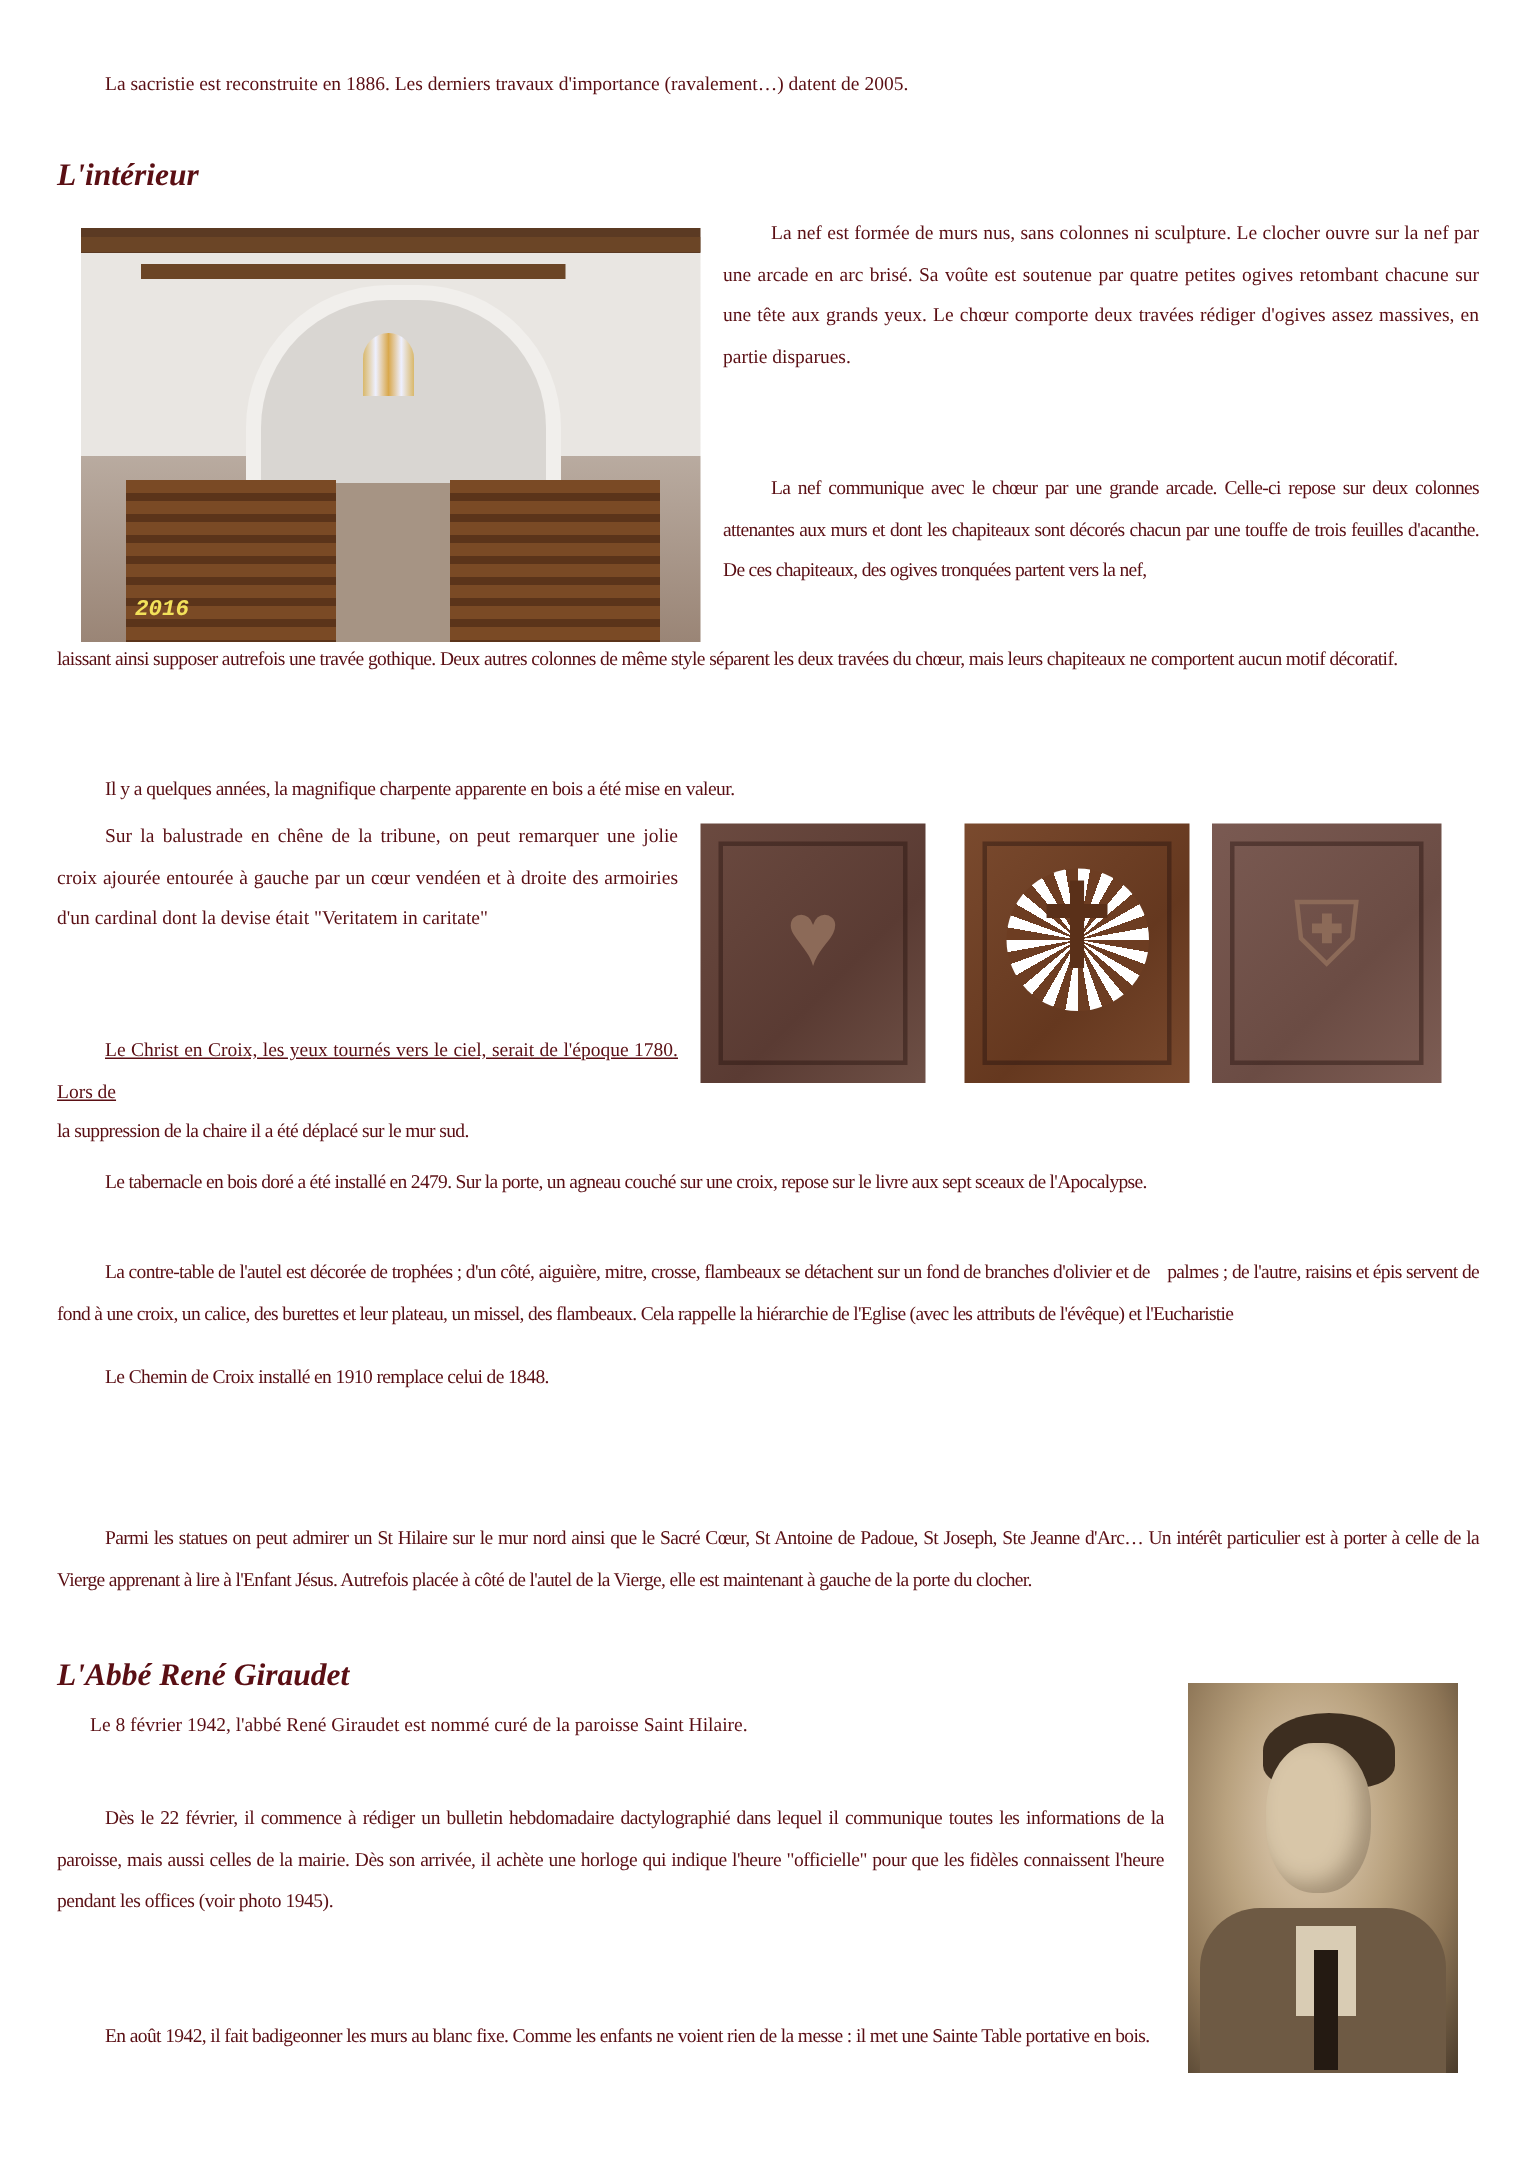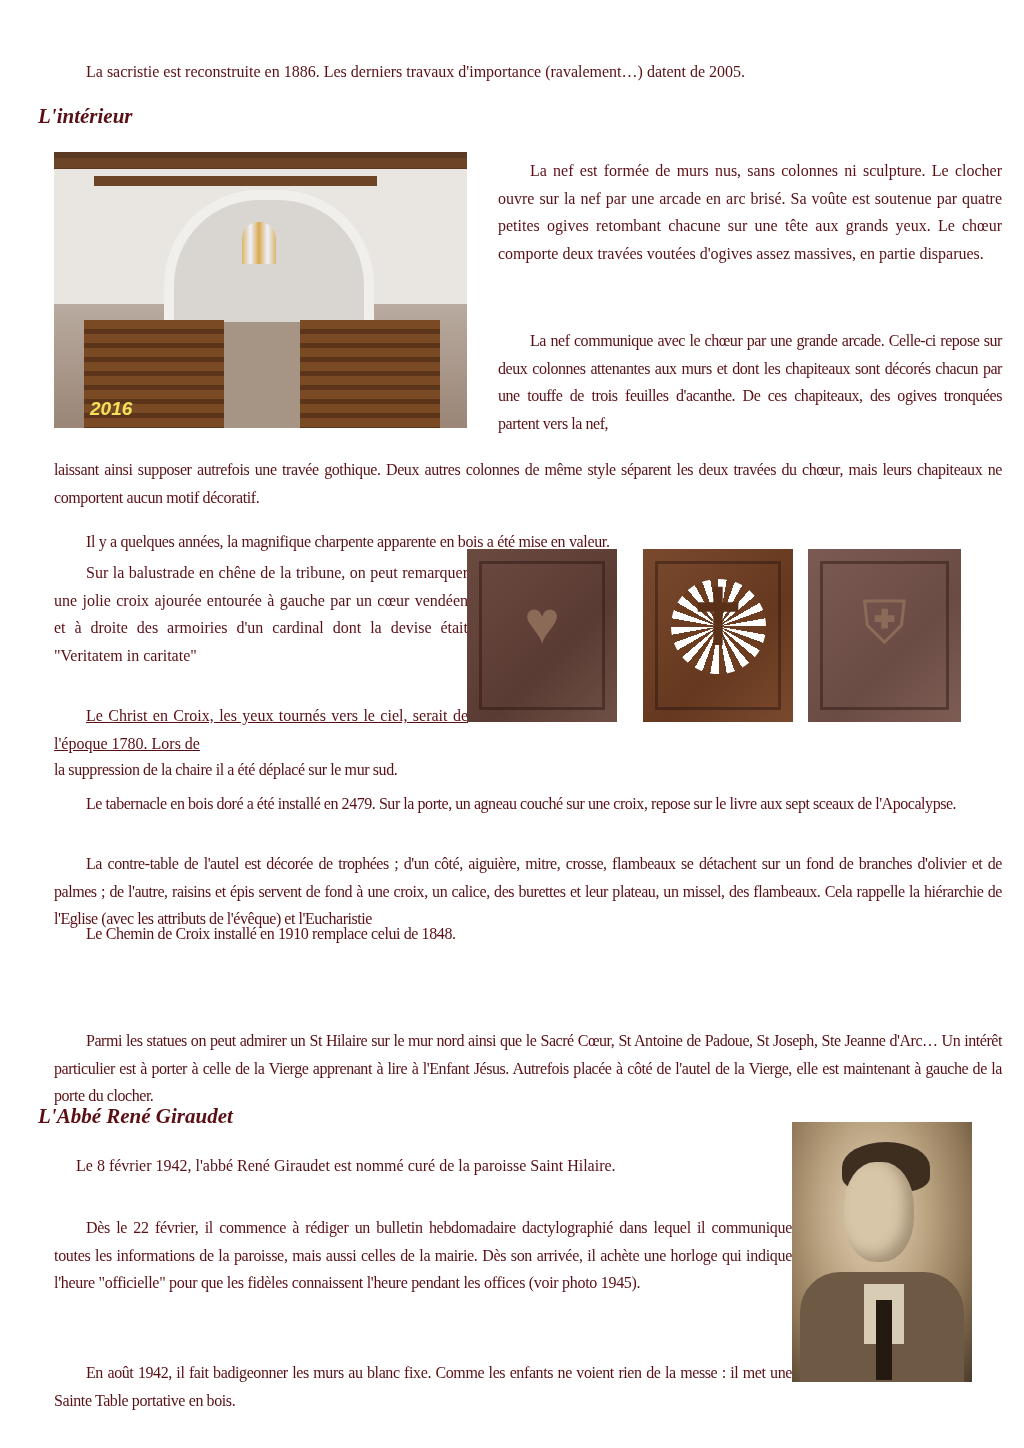--- a/index.html
+++ b/index.html
@@ -1,36 +1,36 @@
 <!DOCTYPE html>
 <html><head>
 <meta charset="utf-8">
 <style>
   html,body{margin:0;padding:0;background:#ffffff;}
   body{width:1024px;height:1448px;position:relative;overflow:hidden;
        font-family:"Liberation Serif","DejaVu Serif",serif;color:#5a0f14;}
-  .p{position:absolute;font-size:16px;line-height:27.5px;text-align:justify;margin:16px;}
+  .p{position:absolute;font-size:13px;line-height:27.5px;text-align:justify;margin:0;}
   .ind{text-indent:32px;}
   .h{position:absolute;font-size:21px;font-weight:bold;font-style:italic;margin:0;}
   .photo{position:absolute;overflow:hidden;}
   
   #church{left:54px;top:152px;width:413px;height:276px;
     background:linear-gradient(180deg,#5b3a23 0 6%,#e9e6e2 6% 55%,#b9aba0 55%,#9a8576 100%);}
   #church .beam{position:absolute;left:0;right:0;height:10px;background:#6b4526;}
   #church .arch{position:absolute;left:110px;top:38px;width:190px;height:150px;
     border:10px solid #f1efec;border-bottom:none;border-radius:95px 95px 0 0;background:#d9d6d2;}
   #church .window{position:absolute;left:188px;top:70px;width:34px;height:42px;
     background:linear-gradient(90deg,#d9b86a,#eef0ff,#d9a84c,#eef0ff,#d9b86a);border-radius:17px 17px 0 0;}
   #church .aisle{position:absolute;left:168px;top:170px;width:80px;height:106px;background:#a69484;}
   #church .pewsL{position:absolute;left:30px;top:168px;width:140px;height:108px;
     background:repeating-linear-gradient(180deg,#7a4a25 0 9px,#5b341a 9px 14px);}
   #church .pewsR{position:absolute;left:246px;top:168px;width:140px;height:108px;
     background:repeating-linear-gradient(180deg,#7a4a25 0 9px,#5b341a 9px 14px);}
-  #church .year{position:absolute;left:36px;top:246px;font-family:Liberation Sans, sans-serif;
-    font-weight:bold;font-style:italic;font-size:19px;color:#f2e15a;}
+  #church .year{position:absolute;left:36px;top:246px;font-family:Liberation Mono, monospace;
+    font-weight:bold;font-style:italic;font-size:15px;color:#f2e15a;}
   
   .carv{top:549px;height:173px;background:linear-gradient(135deg,#6b4a40,#5a3b33 60%,#6e5046);}
   .carv .panel{position:absolute;left:12px;top:12px;right:12px;bottom:12px;border:3px solid rgba(40,20,15,.45);}
   .carv .glyph{position:absolute;left:0;right:0;top:40px;text-align:center;font-size:60px;color:#8c6a58;}
   #carv1{left:467px;width:150px;}
   #carv2{left:643px;width:150px;background:linear-gradient(135deg,#7a4a2e,#65381f 60%,#7a4a2e);}
   #carv2 .sun{position:absolute;left:28px;top:30px;width:95px;height:95px;border-radius:50%;
     background:repeating-conic-gradient(#ffffff 0 10deg,#6d3d22 10deg 20deg);}
   #carv2 .glyph{color:#5a3019;font-size:80px;top:22px;}
   #carv3{left:808px;width:153px;background:linear-gradient(135deg,#7a5a52,#6b4c44 60%,#7d5d54);}
@@ -55,24 +55,24 @@
   <div class="beam" style="top:6px;"></div>
   <div class="beam" style="top:24px;left:40px;right:90px;"></div>
   <div class="arch"></div>
   <div class="window"></div>
   <div class="aisle"></div>
   <div class="pewsL"></div>
   <div class="pewsR"></div>
   <span class="year">2016</span>
 </div>
 
-<p class="p ind" style="left:482px;top:141px;width:504px;">La nef est formée de murs nus, sans colonnes ni sculpture. Le clocher ouvre sur la nef par une arcade en arc brisé. Sa voûte est soutenue par quatre petites ogives retombant chacune sur une tête aux grands yeux. Le chœur comporte deux travées voutées d'ogives assez massives, en partie disparues.</p>
+<p class="p ind" style="left:482px;top:141px;width:504px;">La nef est formée de murs nus, sans colonnes ni sculpture. Le clocher ouvre sur la nef par une arcade en arc brisé. Sa voûte est soutenue par quatre petites ogives retombant chacune sur une tête aux grands yeux. Le chœur comporte deux travées rédiger d'ogives assez massives, en partie disparues.</p>
 
 <p class="p ind" style="left:482px;top:311px;width:504px;letter-spacing:-0.45px;">La nef communique avec le chœur par une grande arcade. Celle-ci repose sur deux colonnes attenantes aux murs et dont les chapiteaux sont décorés chacun par une touffe de trois feuilles d'acanthe. De ces chapiteaux, des ogives tronquées partent vers la nef,</p>
-<p class="p" style="left:38px;top:440px;width:948px;letter-spacing:-0.4px;font-family:Liberation Serif, serif;">laissant ainsi supposer autrefois une travée gothique. Deux autres colonnes de même style séparent les deux travées du chœur, mais leurs chapiteaux ne comportent aucun motif décoratif.</p>
+<p class="p" style="left:38px;top:425px;width:948px;letter-spacing:-0.4px;font-family:Liberation Serif, serif;">laissant ainsi supposer autrefois une travée gothique. Deux autres colonnes de même style séparent les deux travées du chœur, mais leurs chapiteaux ne comportent aucun motif décoratif.</p>
 
 <p class="p ind" style="left:38px;top:512px;width:948px;letter-spacing:-0.35px;">Il y a quelques années, la magnifique charpente apparente en bois a été mise en valeur.</p>
 
 <p class="p ind" style="left:38px;top:543px;width:414px;">Sur la balustrade en chêne de la tribune, on peut remarquer une jolie croix ajourée entourée à gauche par un cœur vendéen et à droite des armoiries d'un cardinal dont la devise était "Veritatem in caritate"</p>
 
 <p class="p ind" style="left:38px;top:686px;width:414px;text-decoration:underline;">Le Christ en Croix, les yeux tournés vers le ciel, serait de l'époque 1780. Lors de</p>
 <p class="p" style="left:38px;top:740px;width:948px;letter-spacing:-0.4px;">la suppression de la chaire il a été déplacé sur le mur sud.</p>
 
 <div class="photo carv" id="carv1">
   <div class="panel"></div>

